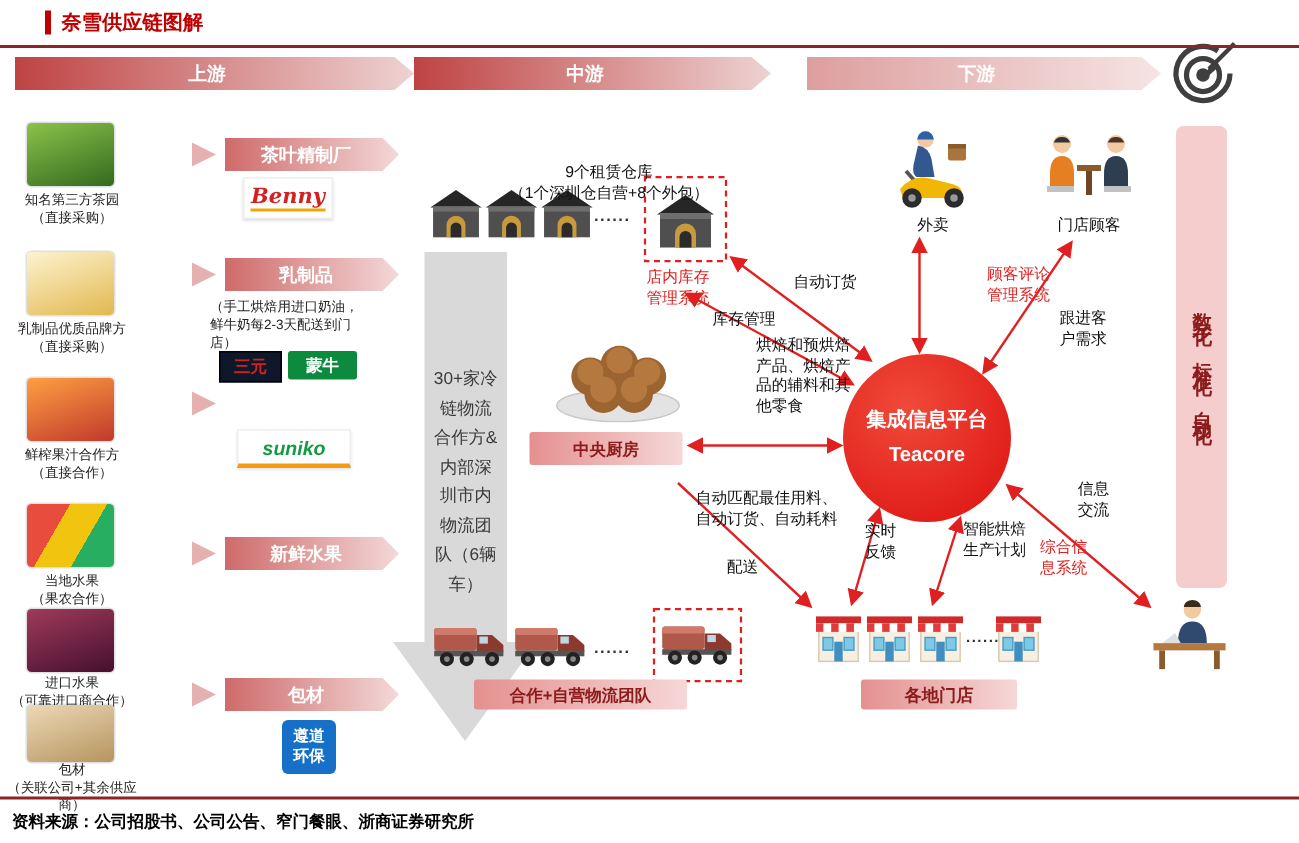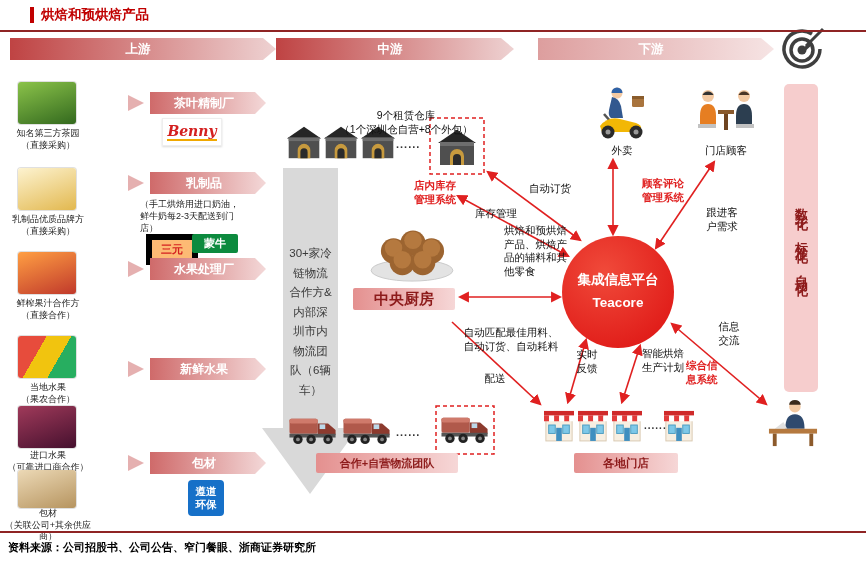--- a/index.html
+++ b/index.html
@@ -22,21 +22,21 @@
   .ph-tea{background:linear-gradient(160deg,#8bc34a,#33691e);}
   .ph-dairy{background:linear-gradient(160deg,#fdf3d0,#e2b84f);}
   .ph-juice{background:linear-gradient(160deg,#ff9f43,#c0392b);}
   .ph-localfruit{background:linear-gradient(120deg,#e74c3c 0 35%,#f1c40f 35% 65%,#27ae60 65%);}
   .ph-berries{background:linear-gradient(160deg,#a03a5a,#45102e);}
   .ph-pack{background:linear-gradient(160deg,#ecd9b6,#b6945f);}
   .logo-box{display:flex;align-items:center;justify-content:center;font-weight:bold;}
   .pinkbar{background:linear-gradient(90deg,#e4908f,#f6d7d7);color:#8d1b1b;font-weight:bold;text-align:center;
            display:flex;align-items:center;justify-content:center;border-radius:2px;}
   .lbl{font-size:10.5px;line-height:1.3;color:#111;text-align:center;}
-  .redlabel{color:#e02020;font-size:10.5px;line-height:1.35;font-weight:bold;}
+  .redlabel{color:#e02020;font-size:10.5px;line-height:1.35;text-align:center;}
   .dots{font-size:11px;font-weight:bold;color:#333;letter-spacing:1px;}
   .circle{width:112px;height:112px;border-radius:50%;
           background:radial-gradient(circle at 38% 32%,#f04a3a,#dc1010);
           display:flex;flex-direction:column;align-items:center;justify-content:center;
           color:#fff;font-weight:bold;font-size:13.5px;line-height:1.7;text-align:center;}
   .vbanner{width:34px;height:308px;background:#f6cdcd;border-radius:5px;
            writing-mode:vertical-rl;text-orientation:upright;text-align:center;line-height:34px;
            color:#8d1b1b;font-weight:bold;font-size:13px;letter-spacing:5px;}
   .graytext{font-size:11.5px;line-height:1.7;color:#3a3a3a;text-align:center;}
   .src{font-size:11px;font-weight:bold;color:#000;}
@@ -175,21 +175,21 @@
     <line class="flow" x1="458" y1="196" x2="568" y2="256" marker-start="url(#ah)" marker-end="url(#ah)"></line>
     <line class="flow" x1="460" y1="297" x2="560" y2="297" marker-start="url(#ah)" marker-end="url(#ah)"></line>
     <line class="flow" x1="613" y1="234" x2="613" y2="160" marker-start="url(#ah)" marker-end="url(#ah)"></line>
     <line class="flow" x1="656" y1="248" x2="714" y2="162" marker-start="url(#ah)" marker-end="url(#ah)"></line>
     <line class="flow" x1="586" y1="340" x2="568" y2="402" marker-start="url(#ah)" marker-end="url(#ah)"></line>
     <line class="flow" x1="640" y1="346" x2="622" y2="402" marker-start="url(#ah)" marker-end="url(#ah)"></line>
     <line class="flow" x1="672" y1="324" x2="766" y2="404" marker-start="url(#ah)" marker-end="url(#ah)"></line>
     <line class="flow" x1="452" y1="322" x2="540" y2="404" marker-end="url(#ah)"></line>
   </svg>
 
-  <div class="abs title" style="left:30px;top:7px;">烘焙和预烘焙产品</div>
+  <div class="abs title" style="left:30px;top:7px;">奈雪供应链图解</div>
   <div class="abs hline" style="left:0;top:30px;width:866px;"></div>
 
   <div class="abs stage s12" style="left:10px;top:38px;width:256px;">上游</div>
   <div class="abs stage s12" style="left:276px;top:38px;width:228px;">中游</div>
   <div class="abs stage s3" style="left:538px;top:38px;width:226px;">下游</div>
 
   <div class="abs vbanner" style="left:784px;top:84px;">数字化、标准化、自动化</div>
 
   <div class="abs photo ph-tea" style="left:18px;top:82px;"></div>
   <div class="abs cap pre" style="left:0;top:128px;width:96px;">知名第三方茶园
@@ -199,28 +199,28 @@
   <div class="abs logo-box" style="left:162px;top:118px;width:58px;height:26px;background:#fff;border:1px solid #eee;box-shadow:0 1px 2px rgba(0,0,0,.15);">
     <span style="font-family:'DejaVu Serif',serif;font-style:italic;font-weight:bold;color:#d42020;font-size:14px;border-bottom:2px solid #f0a800;text-align:center;">Benny</span>
   </div>
 
   <div class="abs photo ph-dairy" style="left:18px;top:168px;"></div>
   <div class="abs cap pre" style="left:0;top:214px;width:96px;">乳制品优质品牌方
 （直接采购）</div>
   <div class="abs tri" style="left:128px;top:175px;"></div>
   <div class="abs ribbon" style="left:150px;top:172px;width:108px;">乳制品</div>
   <div class="abs" style="left:140px;top:198px;width:100px;font-size:9px;line-height:1.35;color:#222;">（手工烘焙用进口奶油，鲜牛奶每2-3天配送到门店）</div>
-  <div class="abs logo-box" style="left:146px;top:234px;width:40px;height:19px;background:#fdba74;border:6px solid #000000;color:#d42020;font-size:11px;">三元</div>
+  <div class="abs logo-box" style="left:146px;top:234px;width:40px;height:19px;background:#0f172a;border:1px solid #000000;color:#d42020;font-size:11px;">三元</div>
   <div class="abs logo-box" style="left:192px;top:234px;width:46px;height:19px;background:#0c8a3e;color:#fff;font-size:11px;border-radius:2px;">蒙牛</div>
 
   <div class="abs photo ph-juice" style="left:18px;top:252px;"></div>
   <div class="abs cap pre" style="left:0;top:298px;width:96px;">鲜榨果汁合作方
 （直接合作）</div>
   <div class="abs tri" style="left:128px;top:261px;"></div>
-  <div class="abs ribbon" style="left:150px;top:258px;width:108px;">水果处理厂</div>
+  <div class="abs logo-box" style="left:158px;top:286px;width:74px;height:22px;background:#fff;border:1px solid #eee;border-bottom:3px solid #f39c12;color:#139a43;font-style:italic;font-size:13px;box-shadow:0 1px 2px rgba(0,0,0,.12);">suniko</div>
 
   <div class="abs photo ph-localfruit" style="left:18px;top:336px;"></div>
   <div class="abs cap pre" style="left:0;top:382px;width:96px;">当地水果
 （果农合作）</div>
   <div class="abs tri" style="left:128px;top:361px;"></div>
   <div class="abs ribbon" style="left:150px;top:358px;width:108px;">新鲜水果</div>
 
   <div class="abs photo ph-berries" style="left:18px;top:406px;"></div>
   <div class="abs cap pre" style="left:0;top:450px;width:96px;">进口水果
 （可靠进口商合作）</div>
@@ -234,21 +234,21 @@
 环保</div>
 
   <div class="abs lbl pre" style="left:318px;top:76px;width:176px;margin-top:33px;">9个租赁仓库
 （1个深圳仓自营+8个外包）</div>
   <div class="abs dots" style="left:396px;top:138px;width:34px;">......</div>
   <div class="abs redlabel pre" style="left:414px;top:178px;width:76px;">店内库存
 管理系统</div>
 
   <div class="abs graytext" style="left:288px;top:228px;width:45px;margin-top:16px;">30+家冷链物流合作方&amp;内部深圳市内物流团队（6辆车）</div>
 
-  <div class="abs pinkbar" style="left:353px;top:288px;width:102px;height:22px;font-size:15px;">中央厨房</div>
+  <div class="abs pinkbar" style="left:353px;top:288px;width:102px;height:22px;font-size:11px;">中央厨房</div>
 
   <div class="abs dots" style="left:396px;top:426px;width:36px;">......</div>
   <div class="abs pinkbar" style="left:316px;top:453px;width:142px;height:20px;font-size:11px;">合作+自营物流团队</div>
 
   <div class="abs circle" style="left:562px;top:236px;">
     <span>集成信息平台</span>
     <span>Teacore</span>
   </div>
 
   <div class="abs lbl" style="left:524px;top:182px;width:52px;">自动订货</div>

